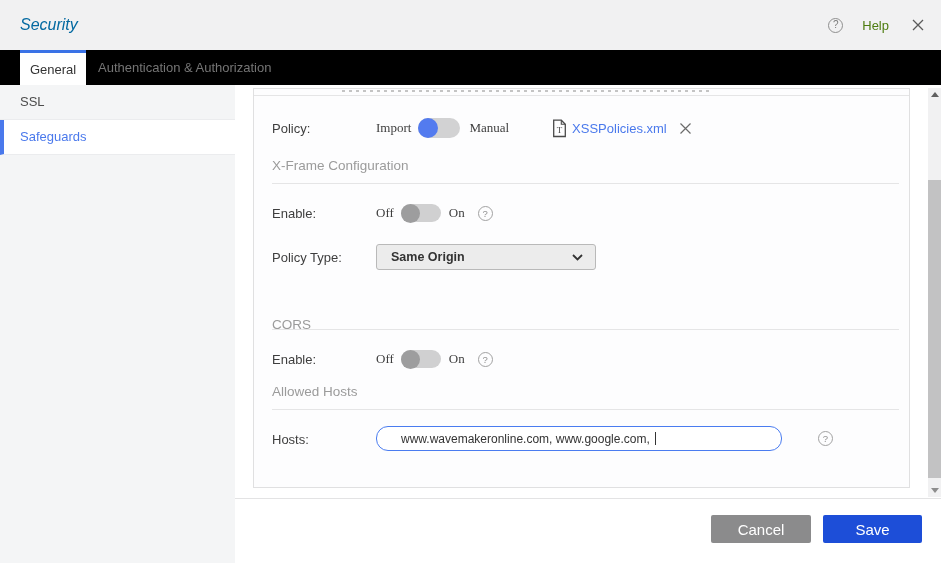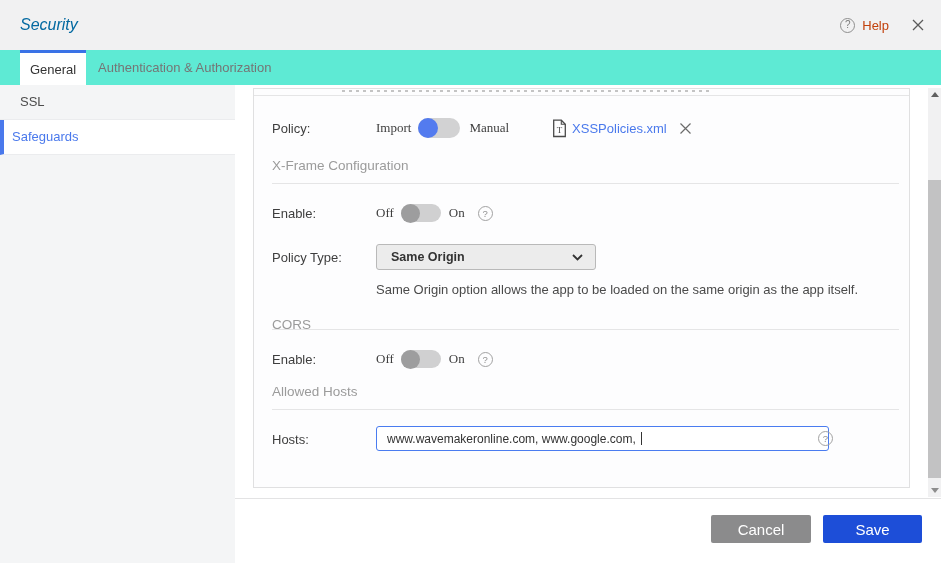--- a/index.html
+++ b/index.html
@@ -7,36 +7,36 @@
   body { font-family:"Liberation Sans", sans-serif; background:#fff; }
   .dialog { position:relative; width:941px; height:563px; background:#fff; overflow:hidden; }
 
   
   .hdr { position:absolute; top:0; left:0; right:0; height:50px; background:#f1f1f2; }
   .hdr-title { position:absolute; left:20px; top:0; line-height:50px; font-size:16px; color:#0369a1;font-style:italic; }
   .hdr-right { position:absolute; right:16px; top:0; height:50px; display:flex; align-items:center; }
   .qcircle { display:inline-flex; align-items:center; justify-content:center;
              width:15px; height:15px; border:1px solid #8f8f8f; border-radius:50%;
              font-size:10px; color:#7b7b7b; line-height:1; }
-  .hdr-help-text { font-size:13px; color:#c2410c; margin-left:7px; }
+  .hdr-help-text { font-size:13px; color:#4d7c0f; margin-left:19px; }
   .hdr-close { margin-left:22px; display:inline-flex; cursor:pointer; }
 
   
-  .tabbar { position:absolute; top:50px; left:0; right:0; height:35px; background:#5eead4; }
+  .tabbar { position:absolute; top:50px; left:0; right:0; height:35px; background:#000000; }
   .tab-active { position:absolute; left:20px; top:0; width:66px; height:35px; background:#fff;
                 border-top:3px solid #3a72e6; display:flex; align-items:center; justify-content:center;
                 font-size:13px; color:#333; }
   .tab-inactive { position:absolute; left:86px; top:0; height:35px; padding:0 12px; display:flex;
                   align-items:center; font-size:13px; color:#757575; }
 
   
   .sidebar { position:absolute; top:85px; left:0; width:235px; bottom:0; background:#f4f5f6; }
   .side-item { height:35px; line-height:34px; padding-left:20px; font-size:13px; color:#4c4c4c;
                border-bottom:1px solid #ebecee; cursor:pointer; }
-  .side-item.active { background:#fff; border-left:4px solid #4a79ec; padding-left:8px;
+  .side-item.active { background:#fff; border-left:4px solid #4a79ec; padding-left:16px;
                       color:#4a79ec; }
 
   
   .content { position:absolute; top:85px; left:235px; right:0; bottom:0; background:#fff; }
 
   .scrollbox { position:absolute; left:18px; top:3px; width:657px; height:400px;
                border:1px solid #e0e0e1; background:#fdfdfe; }
 
   .remnant { position:absolute; left:88px; top:1px; width:368px; height:2px;
              background:repeating-linear-gradient(90deg,#c4c4c4 0 3px, transparent 3px 7px); }
@@ -65,22 +65,22 @@
   .file-x { margin-left:12px; display:inline-flex; cursor:pointer; }
 
   
   .sel { position:absolute; left:122px; width:220px; height:26px; background:#ececec;
          border:1px solid #b9b9b9; border-radius:3px; display:flex; align-items:center;
          padding:0 12px 0 14px; cursor:pointer;font-weight:bold; }
   .sel-text { font-size:12.5px; color:#333; flex:1; }
   .hint { position:absolute; left:122px; font-size:13px; color:#4a4a4a; }
 
   
-  .input { position:absolute; left:122px; width:453px; height:25px; border:1.5px solid #4a7cf0;
-           border-radius:3px; background:#fff; display:flex; align-items:center; padding-left:10px; }
+  .input { position:absolute; left:122px; width:406px; height:25px; border:1.5px solid #4a7cf0;
+           border-radius:12px; background:#fff; display:flex; align-items:center; padding-left:24px; }
   .input-text { font-size:12px; color:#333; white-space:pre; }
   .caret { width:1px; height:13px; background:#333; margin-left:2px; }
 
   
   .sb { position:absolute; right:0; top:3px; width:13px; height:409px; background:#f1f1f2; }
   .sb-up, .sb-down { position:absolute; left:0; width:13px; height:13px; display:flex;
                      align-items:center; justify-content:center; }
   .sb-up { top:0; } .sb-down { bottom:0; }
   .tri-up { width:0; height:0; border-left:4px solid transparent; border-right:4px solid transparent;
             border-bottom:5px solid #606060; }
@@ -171,21 +171,20 @@
         <span class="lbl">Policy Type:</span>
       </div>
       <div class="sel" style="top:155px">
         <span class="sel-text">Same Origin</span>
         <span style="display:inline-flex">
           <svg width="11" height="7" viewBox="0 0 11 7">
               <path d="M1 1 L5.5 5.5 L10 1" fill="none" stroke="#333" stroke-width="1.8"></path>
             </svg>
         </span>
       </div>
-      <div class="hint" style="top:193px">Same Origin option allows the app to be loaded on the same origin as the app itself.</div>
 
       <div class="sec" style="top:228px">CORS</div>
       <div class="hr" style="top:240px"></div>
 
       <div class="row" style="top:258px">
         <span class="lbl">Enable:</span>
         <span class="tgl-word">Off</span>
         <span class="tgl tgl-onoff" style="margin:0 8px 0 7px">
             <span class="knob"></span>
           </span>

